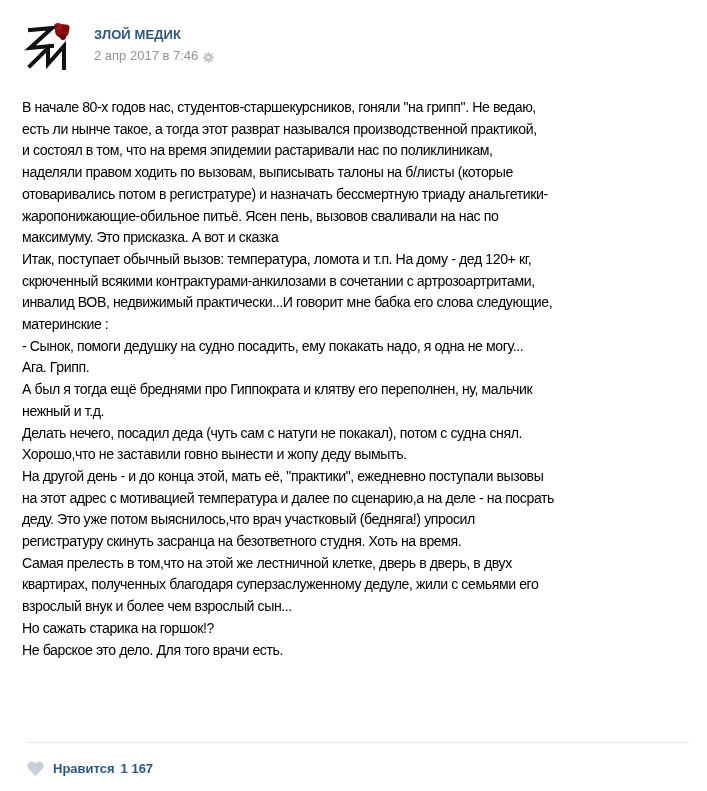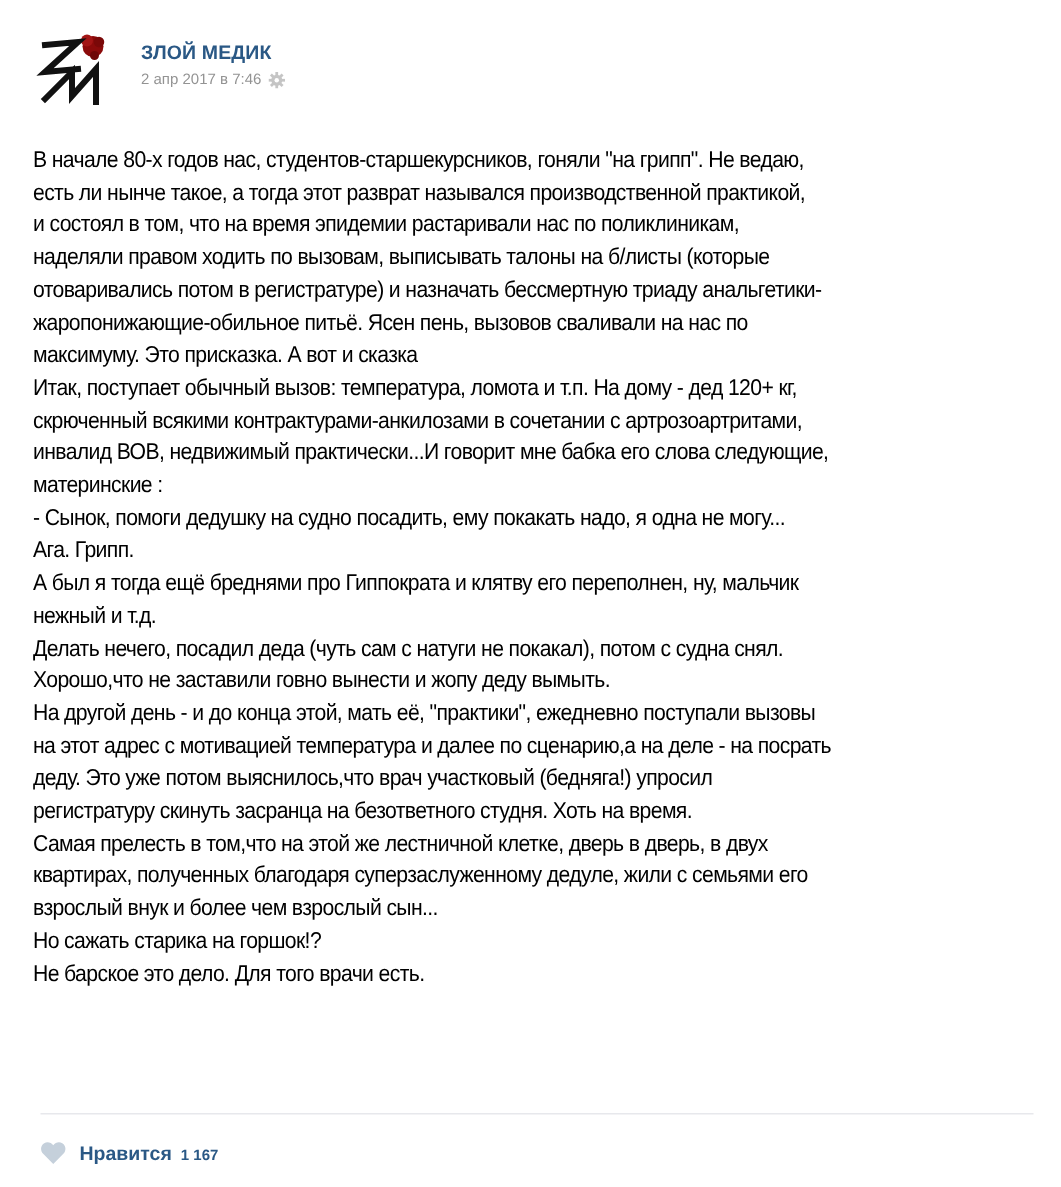--- a/index.html
+++ b/index.html
@@ -1,29 +1,29 @@
 <!DOCTYPE html>
 <html><head>
 <meta charset="utf-8">
 <style>
   html, body { margin: 0; padding: 0; background: #ffffff; }
   body { width: 707px; height: 791px; overflow: hidden; position: relative; font-family: "Liberation Sans", sans-serif; }
   .post { position: absolute; left: 0; top: 0; width: 702px; height: 791px; }
   .header { position: absolute; left: 22px; top: 18px; height: 56px; }
   .avatar { position: absolute; left: 0; top: 0; width: 56px; height: 56px; }
   .author { position: absolute; left: 72px; top: 9px; font-size: 13px; font-weight: bold; color: #2a5885; white-space: nowrap; letter-spacing: 0.1px; }
-  .meta { position: absolute; left: 72px; top: 30px; font-size: 10px; color: #939393; white-space: nowrap; display: flex; align-items: center; }
+  .meta { position: absolute; left: 72px; top: 30px; font-size: 13px; color: #939393; white-space: nowrap; display: flex; align-items: flex-end; }
   .gear { display: inline-block; margin-left: 5px; width: 11px; height: 11px; }
   .body-text { position: absolute; left: 22px; top: 96px; width: 672px; font-size: 15.2px; line-height: 21.7px; color: #000000; letter-spacing: -0.45px; transform: scaleX(0.93); transform-origin: 0 0; width: 722px; }
   .line { display: block; white-space: nowrap; }
   .divider { position: absolute; left: 27px; top: 742px; width: 662px; height: 1px; background: #e7e8ec; }
   .like { position: absolute; left: 27px; top: 761px; display: flex; align-items: flex-end; cursor: pointer; }
   .heart { width: 17px; height: 15px; }
   .like-label { margin-left: 9px; font-size: 13px; font-weight: bold; color: #2a5885; }
-  .like-count { margin-left: 6px; font-size: 10px; font-weight: bold; color: #2a5885; }
+  .like-count { margin-left: 6px; font-size: 13px; font-weight: bold; color: #2a5885; }
 </style>
 </head>
 <body>
 
 <div class="post">
   <div class="header">
     <div class="avatar">
       <svg width="56" height="56" viewBox="0 0 56 56">
         <circle cx="40" cy="13" r="7" fill="#8b0a0a"></circle>
         <circle cx="36" cy="9" r="4" fill="#a31515"></circle>

